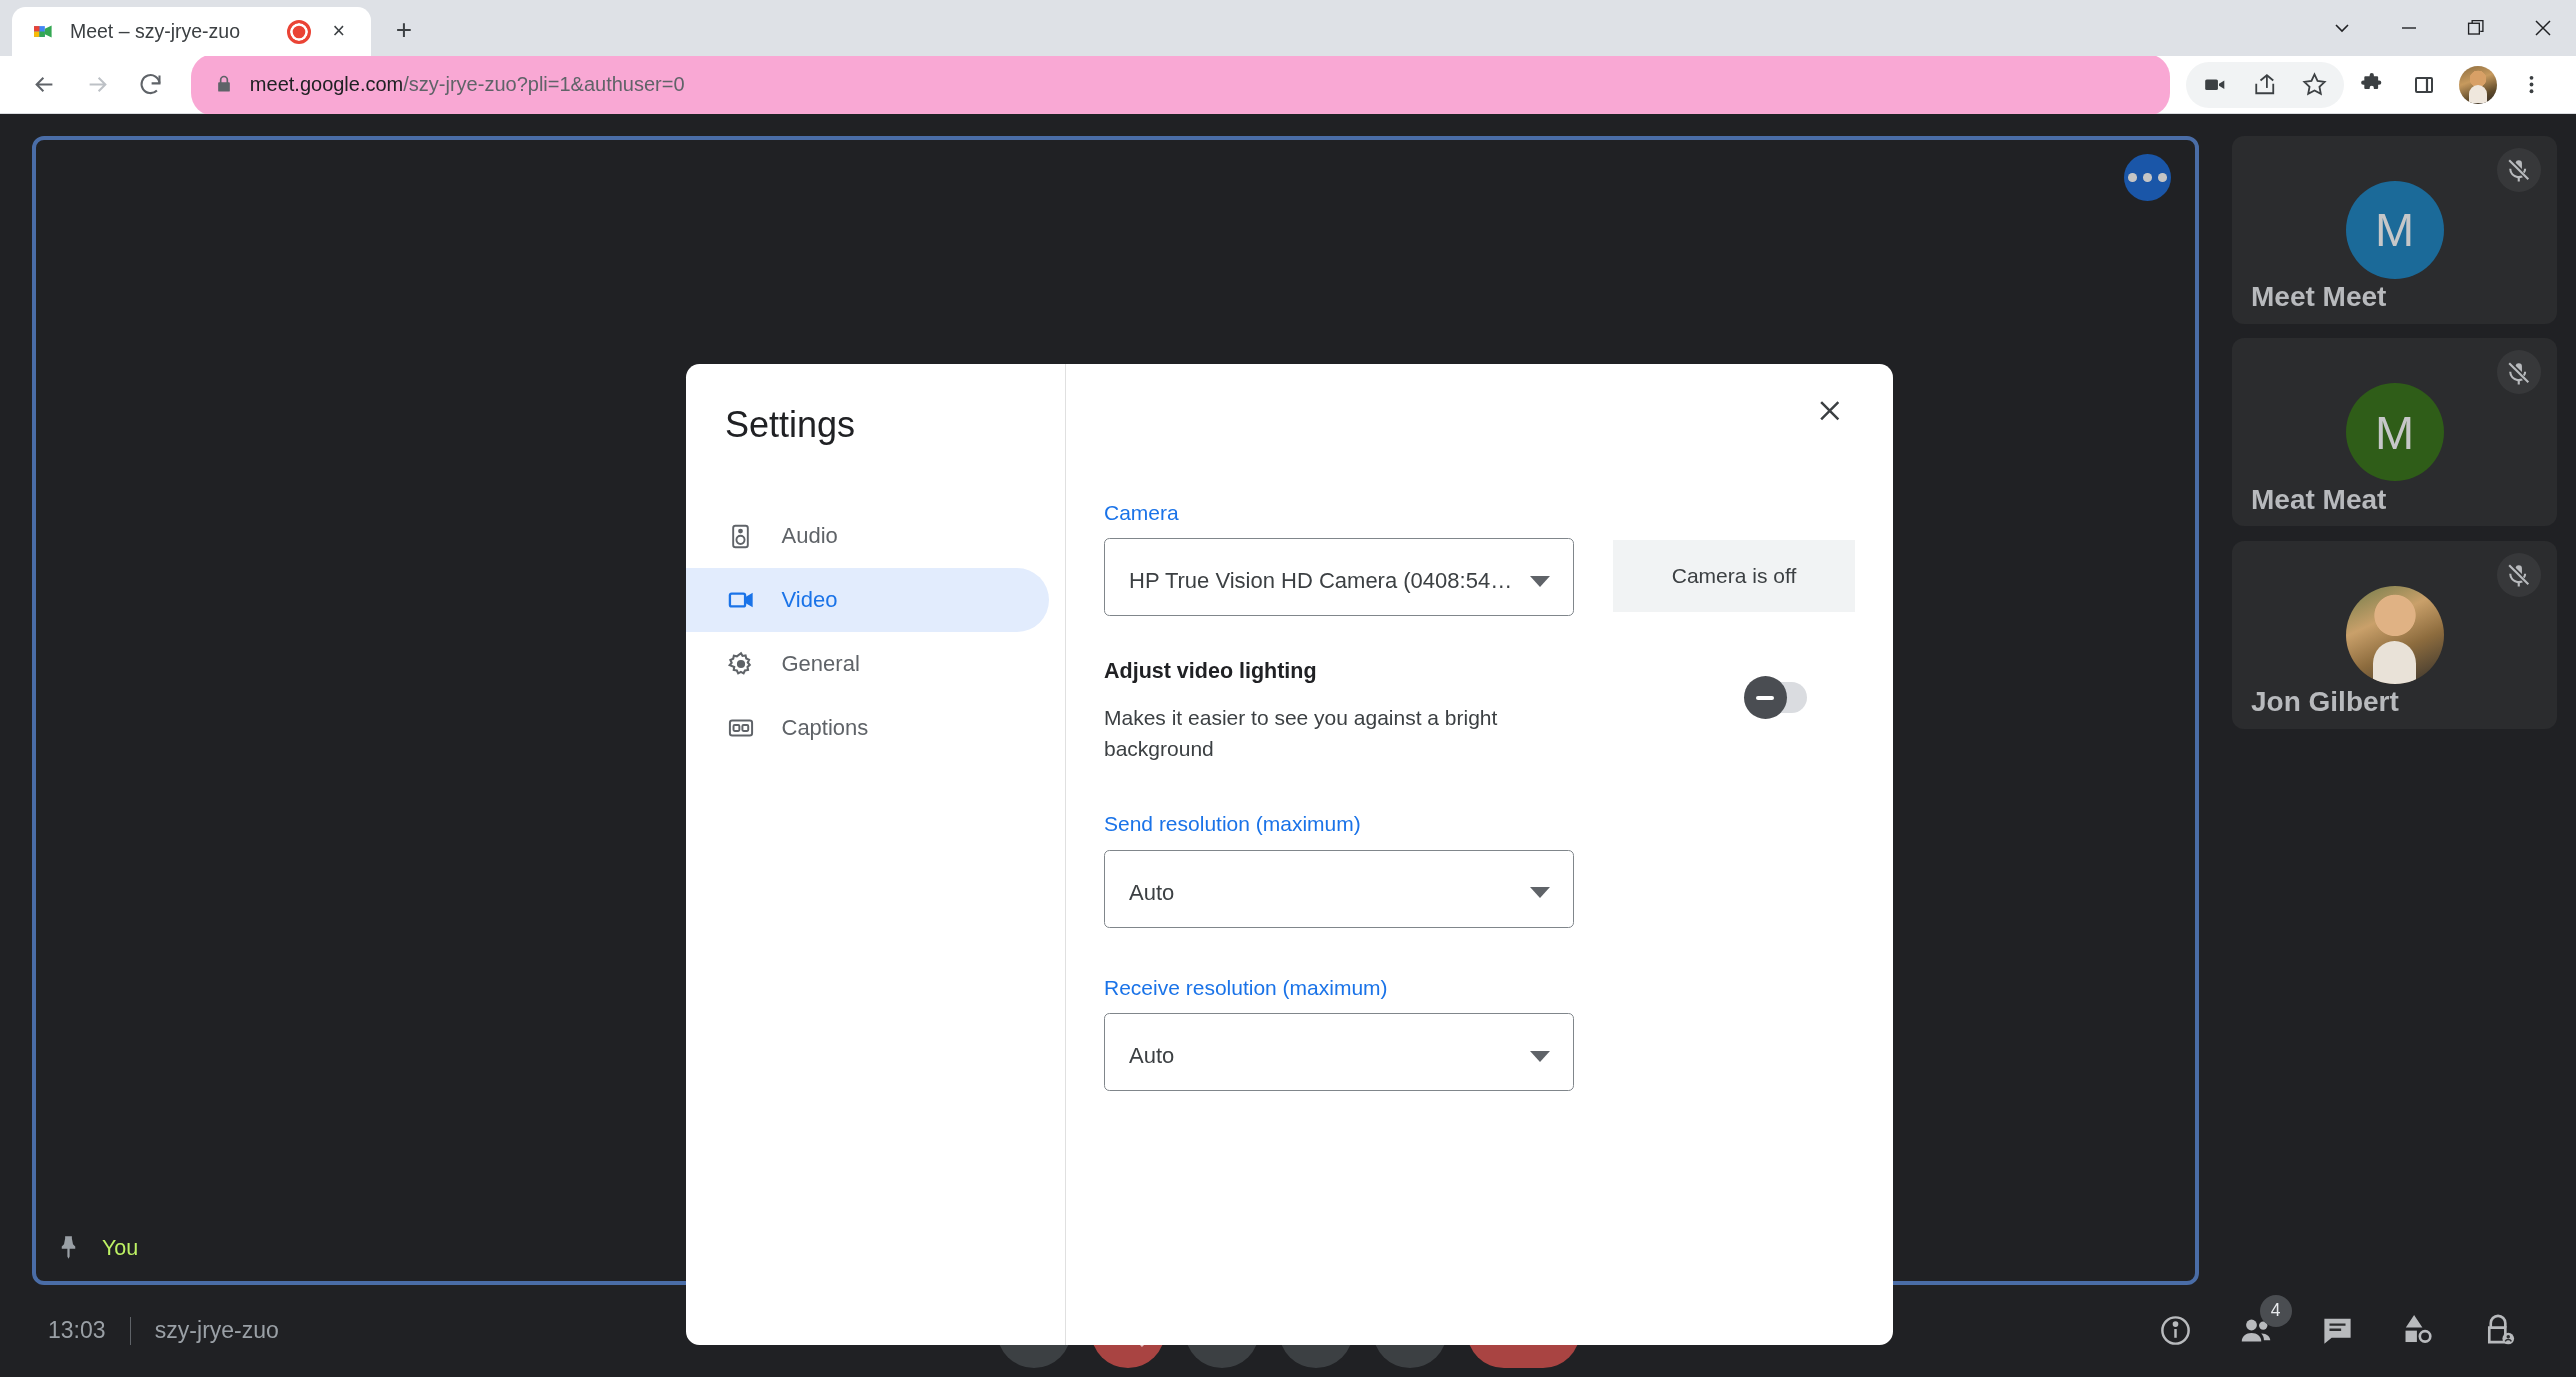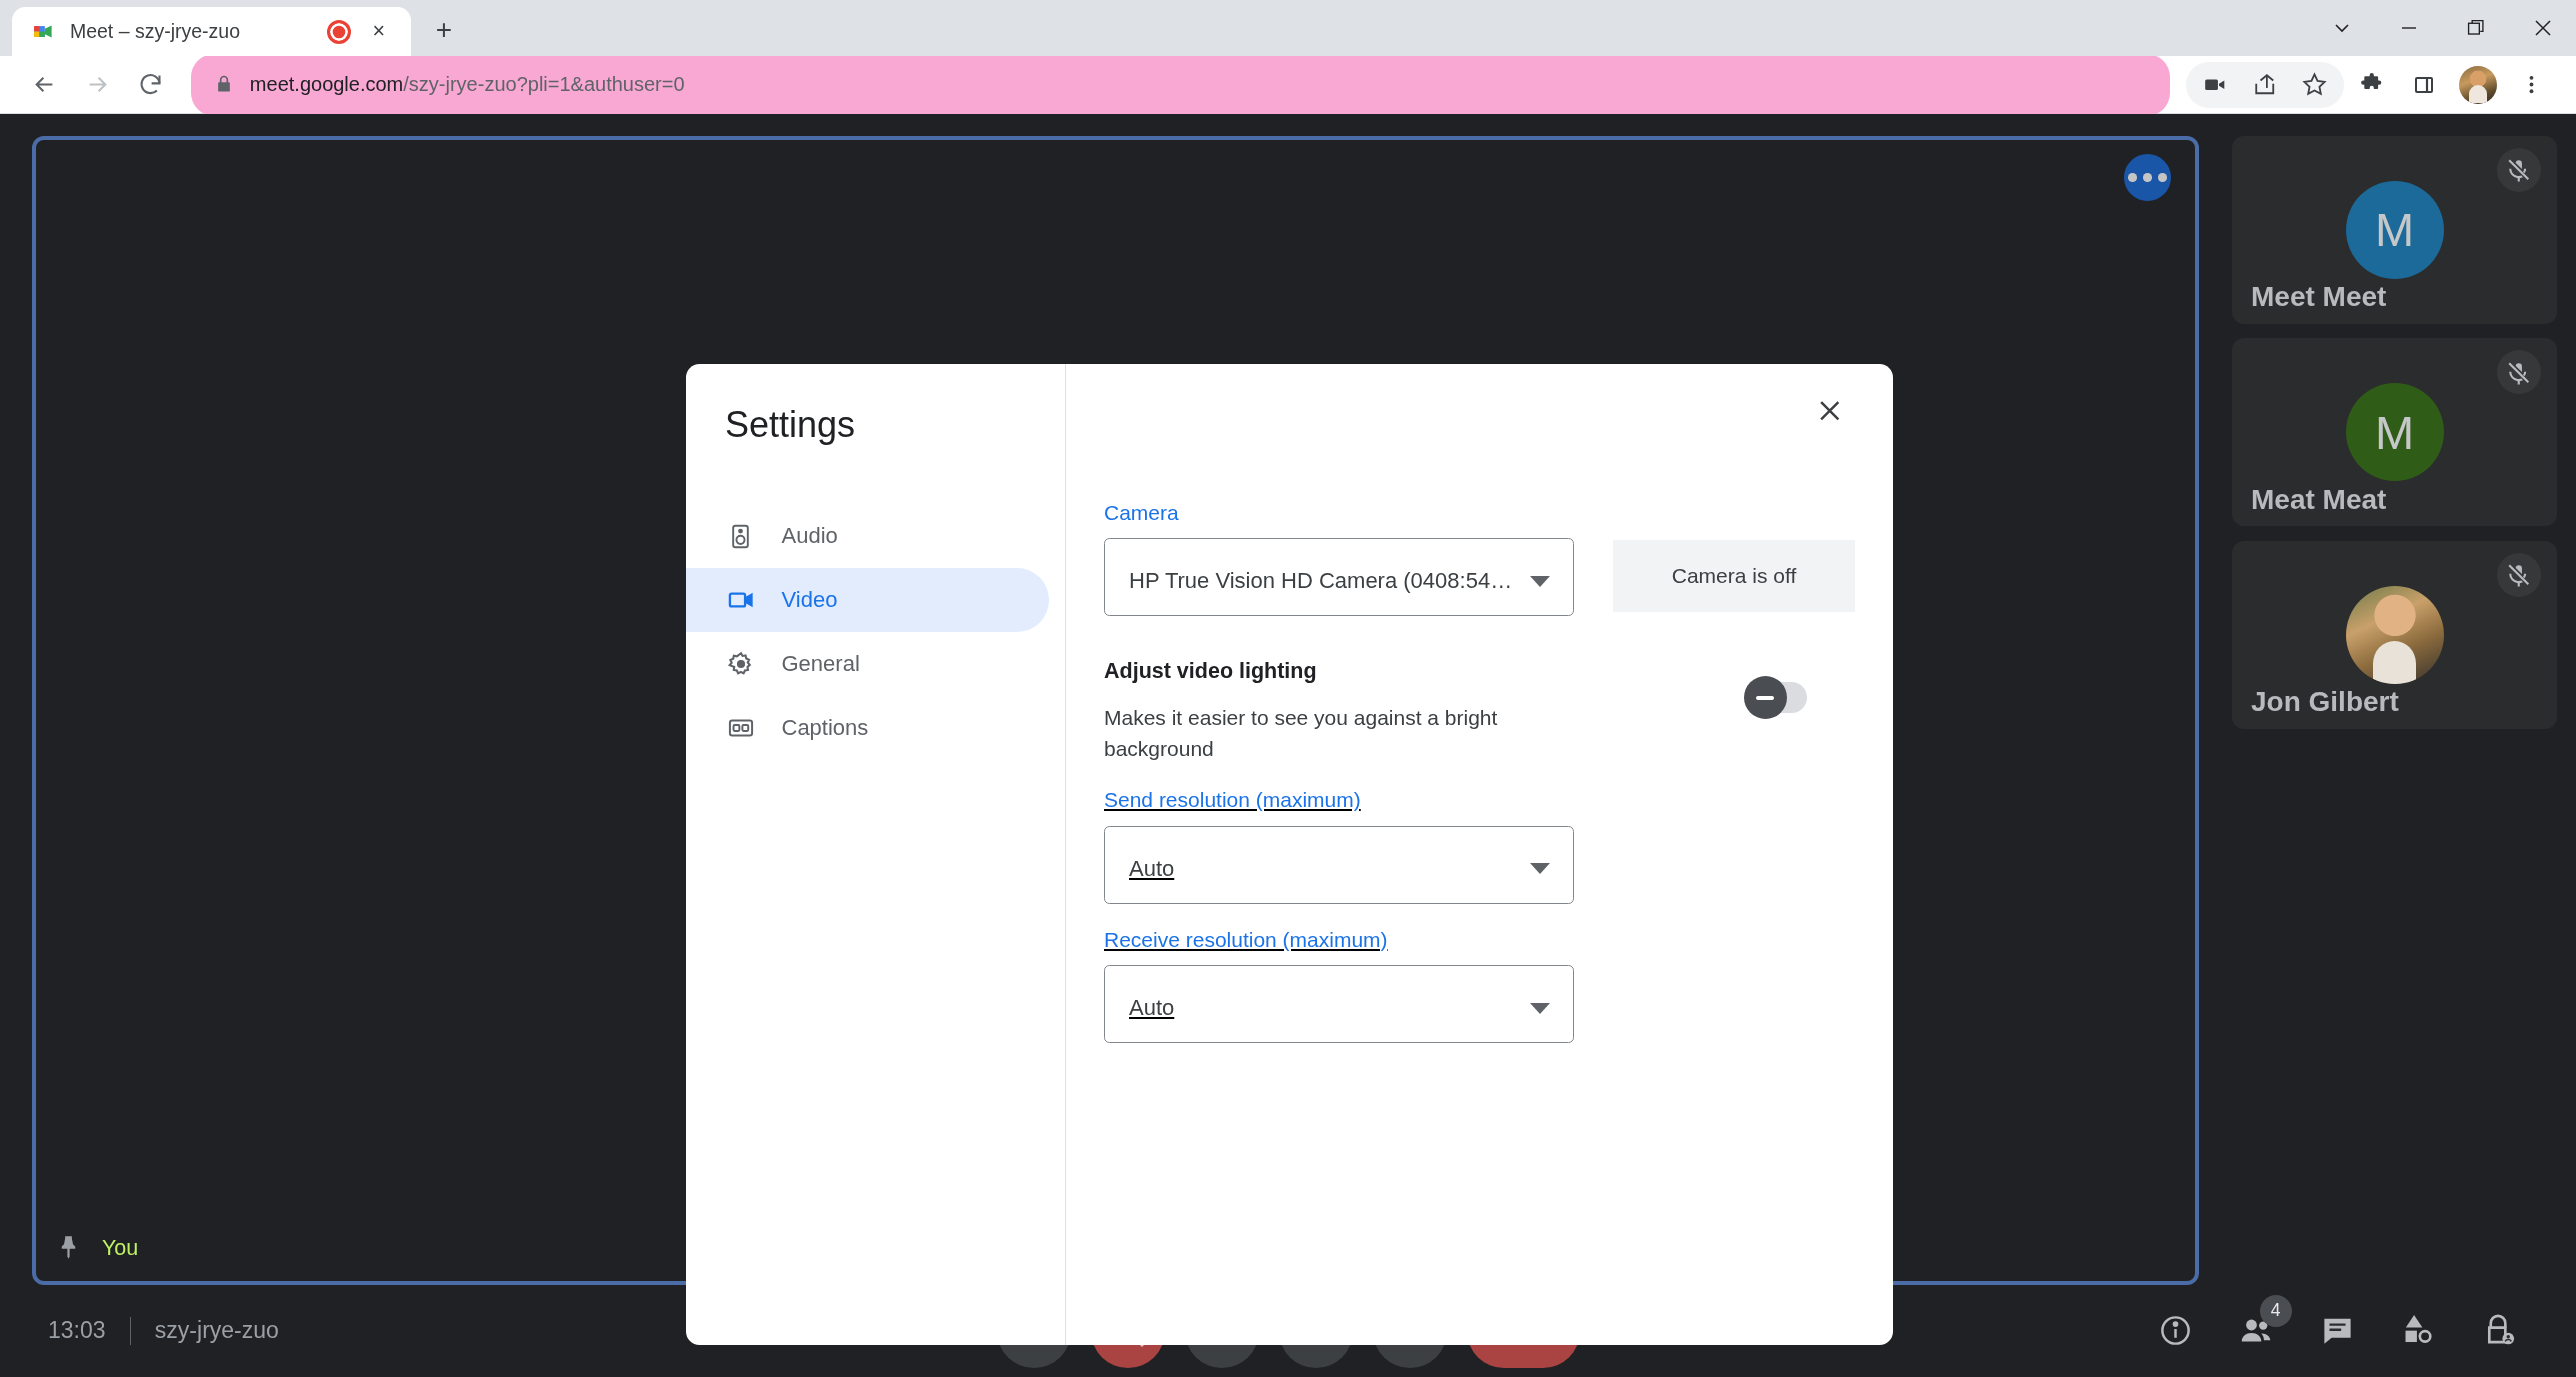--- a/index.html
+++ b/index.html
@@ -15,21 +15,21 @@
 
   .chrome-tabstrip {
     height: 56px;
     background: #dee1e6;
     display: flex;
     align-items: flex-end;
     padding-left: 12px;
     position: relative;
   }
   .tab {
-    width: 399px; height: 49px;
+    width: 359px; height: 49px;
     background: #ffffff;
     border-radius: 13.4px 13.4px 0 0;
     display: flex; align-items: center;
     padding: 0 17.5px;
     gap: 13.4px;
     position: relative;
   }
   .tab-favicon { width: 27px; height: 27px; position: relative; flex: none; }
   .tab-title {
     flex: 1;
@@ -328,21 +328,21 @@
     margin-top: 23px;
   }
   .toggle .knob {
     position: absolute; left: -5.4px; top: -6px;
     width: 43px; height: 43px;
     border-radius: 50%;
     background: #4a4d52;
     display: flex; align-items: center; justify-content: center;
   }
   .toggle .knob i { display: block; width: 17.5px; height: 3.4px; background: #ffffff; border-radius: 2px; }
-  .field-block { margin-top: 24px; text-decoration: underline; }
+  .field-block { margin-top: 48px; }
   .field-block .select { margin-top: 4px; }
 </style>
 </head>
 <body>
 
 <div class="browser">
 
   <div class="chrome-tabstrip">
     <div class="tab">
       <span class="tab-favicon">

